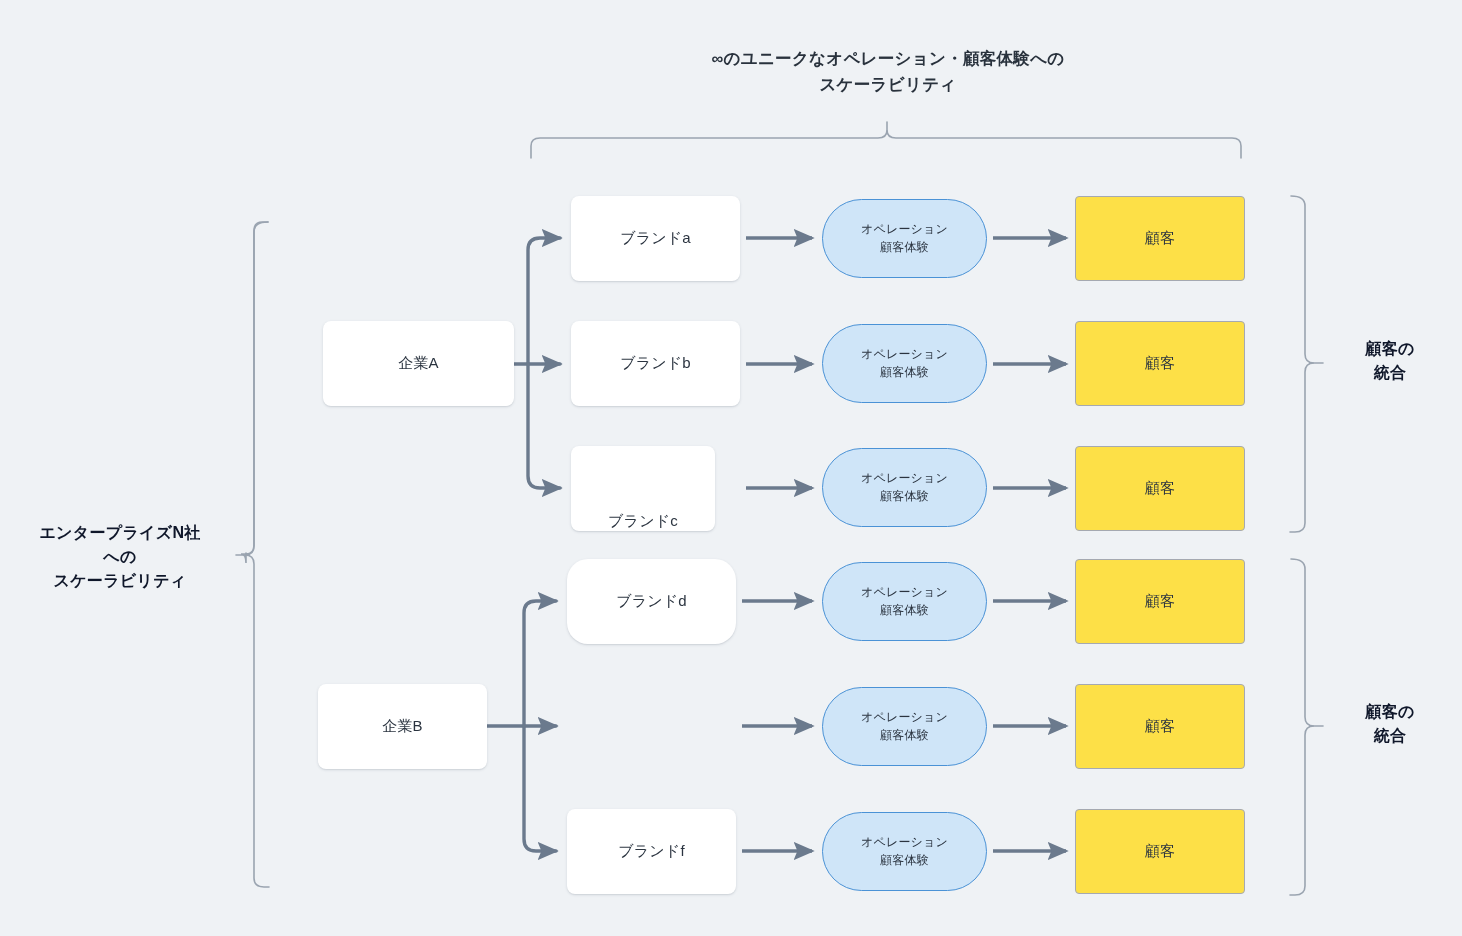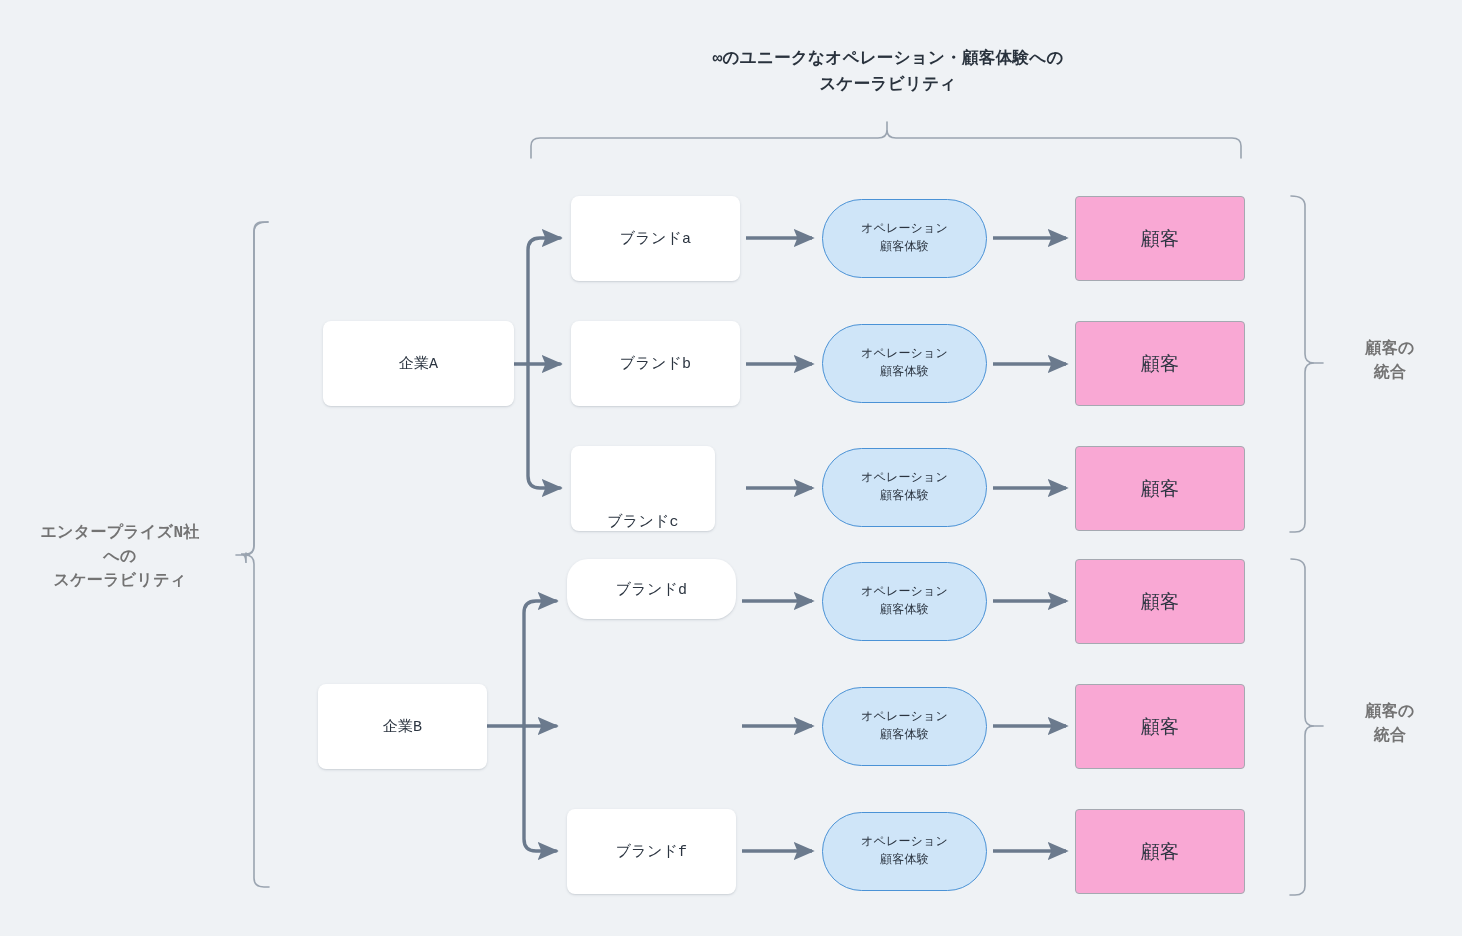--- a/index.html
+++ b/index.html
@@ -5,21 +5,21 @@
   html, body {
     margin: 0;
     padding: 0;
     background: #eff2f5;
   }
   #canvas {
     position: relative;
     width: 1462px;
     height: 936px;
     background: #eff2f5;
-    font-family: Liberation Mono, monospace;
+    font-family: Liberation Sans, sans-serif;
     overflow: hidden;
   }
   .svg-layer {
     position: absolute;
     left: 0;
     top: 0;
     width: 1462px;
     height: 936px;
     pointer-events: none;
   }
@@ -33,39 +33,39 @@
     color: #2b3440;
   }
   .box-white {
     background: #ffffff;
     border-radius: 8px;
     box-shadow: 0 1px 3px rgba(40,55,75,0.13), 0 1px 1px rgba(40,55,75,0.06);
     font-size: 15px;
     letter-spacing: 0.2px;
   }
   .box-gray {
-    background: #f9a8d4;
+    background: #fde047;
     border: 1px solid #a5a9b1;
     border-radius: 4px;
-    font-size: 19px;
+    font-size: 15px;
     letter-spacing: 0.2px;
   }
   .pill-blue {
     background: #cfe5f8;
     border: 1.6px solid #4a92d6;
     border-radius: 44px;
     font-size: 12px;
     line-height: 1.45;
     letter-spacing: 0.2px;
   }
   .brace-label {
     position: absolute;
     text-align: center;
     font-weight: bold;
-    color: #737373;
+    color: #0f172a;
     font-size: 16px;
     line-height: 1.5;
     letter-spacing: 0.3px;
   }
   .title-top {
     position: absolute;
     text-align: center;
     font-weight: bold;
     color: #29323d;
     font-size: 16.5px;
@@ -193,21 +193,21 @@
     <span>ブランドc</span>
   </div>
   <div class="node pill-blue" style="left:822px; top:448px; width:165px; height:79px; flex-direction:column;">
     <span>オペレーション</span>
     <span>顧客体験</span>
   </div>
   <div class="node box-gray" style="left:1075px; top:446px; width:170px; height:85px;">
     <span>顧客</span>
   </div>
 
-  <div class="node box-white" style="left:567px; top:559px; width:169px; height:60px;border-radius:21px;">
+  <div class="node box-white" style="left:567px; top:559px; width:169px; height:85px;border-radius:21px;">
     <span>ブランドd</span>
   </div>
   <div class="node pill-blue" style="left:822px; top:562px; width:165px; height:79px; flex-direction:column;">
     <span>オペレーション</span>
     <span>顧客体験</span>
   </div>
   <div class="node box-gray" style="left:1075px; top:559px; width:170px; height:85px;">
     <span>顧客</span>
   </div>
 

